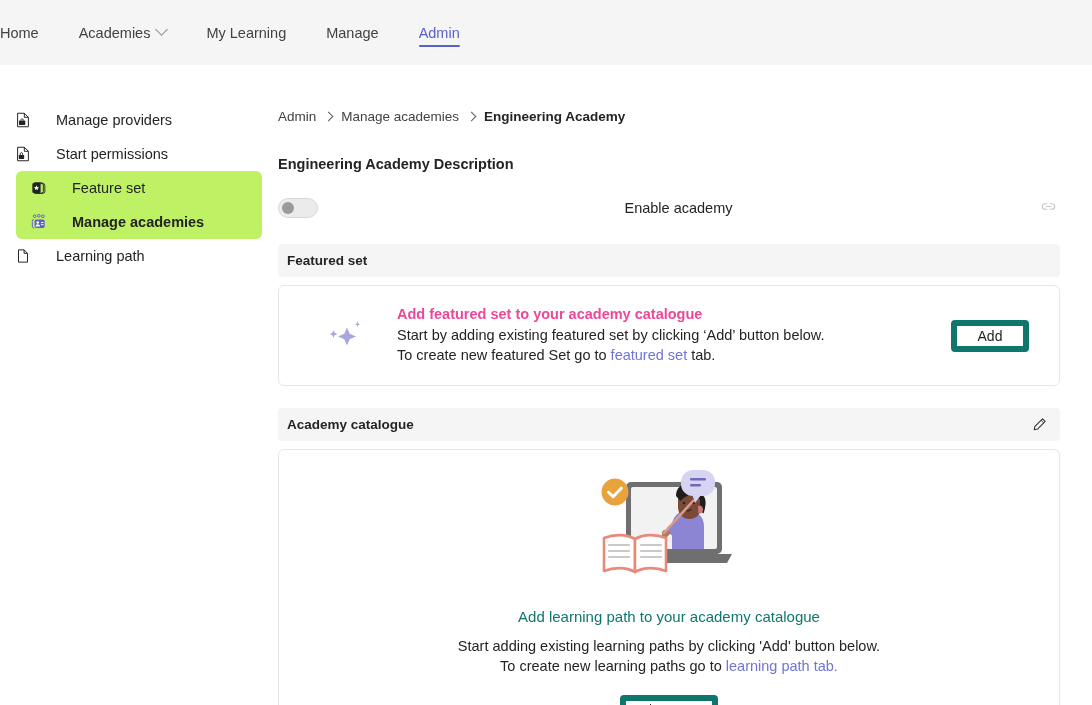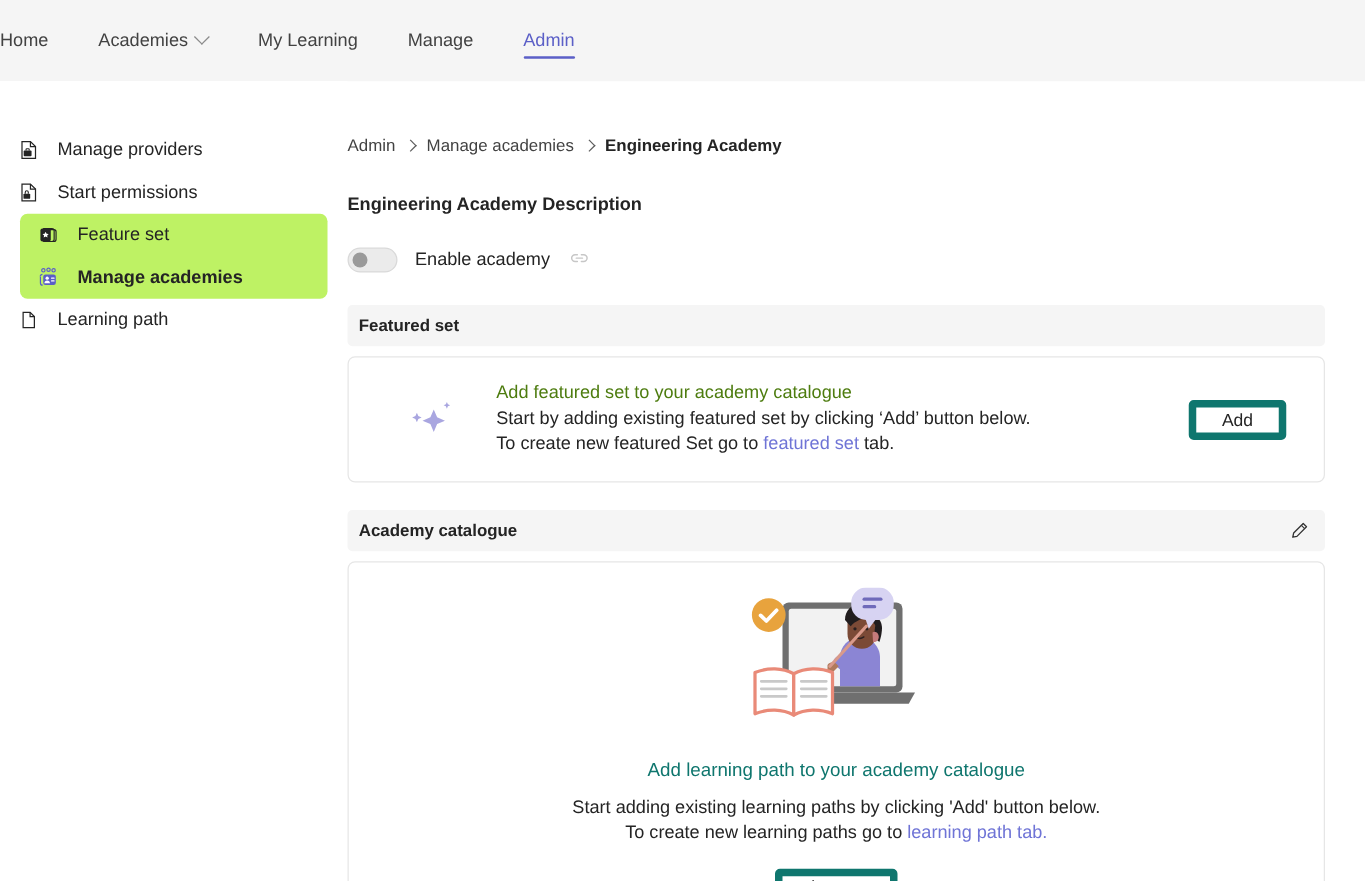--- a/index.html
+++ b/index.html
@@ -68,21 +68,21 @@
     background: #ffffff;
   }
   .side-group {
     margin: 0 16px;
     border-radius: 6px;
   }
   .side-group.highlight { background: #bef264; }
   .side-item {
     display: flex;
     align-items: center;
-    gap: 14px;
+    gap: 24px;
     height: 34px;
     padding: 0 0 0 14px;
     font-size: 14.5px;
     color: #242424;
     cursor: pointer;
     border-radius: 6px;
   }
   .side-item.bold { font-weight: bold; }
   .side-icon {
     width: 18px; height: 18px;
@@ -115,21 +115,21 @@
   .description {
     font-size: 14.5px;
     color: #242424;
     margin-top: 32px;
     font-weight: bold;
   }
 
   .toggle-row {
     display: flex;
     align-items: center;
-    justify-content: flex-start;
+    justify-content: space-between;
     gap: 14px;
     margin-top: 22px;
     height: 28px;
     padding-right: 2px;
   }
   .switch {
     width: 40px; height: 20px;
     border-radius: 10px;
     background: #ebebeb;
     border: 1px solid #d9d9d9;
@@ -175,23 +175,23 @@
   }
   .sparkle-wrap {
     width: 64px;
     flex: 0 0 64px;
     display: flex;
     align-items: center;
     justify-content: center;
   }
   .featured-text { flex: 1; padding-left: 18px; }
   .featured-title {
-    font-weight: normal;
-    font-size: 14.5px;
-    color: #4d7c0f;
+    font-weight: bold;
+    font-size: 14.5px;
+    color: #ec4899;
     margin-bottom: 3px;
   }
   .featured-line {
     font-size: 14.5px;
     color: #242424;
     line-height: 20px;
   }
   .link { color: #6f74d6; cursor: pointer; }
 
   .btn {

